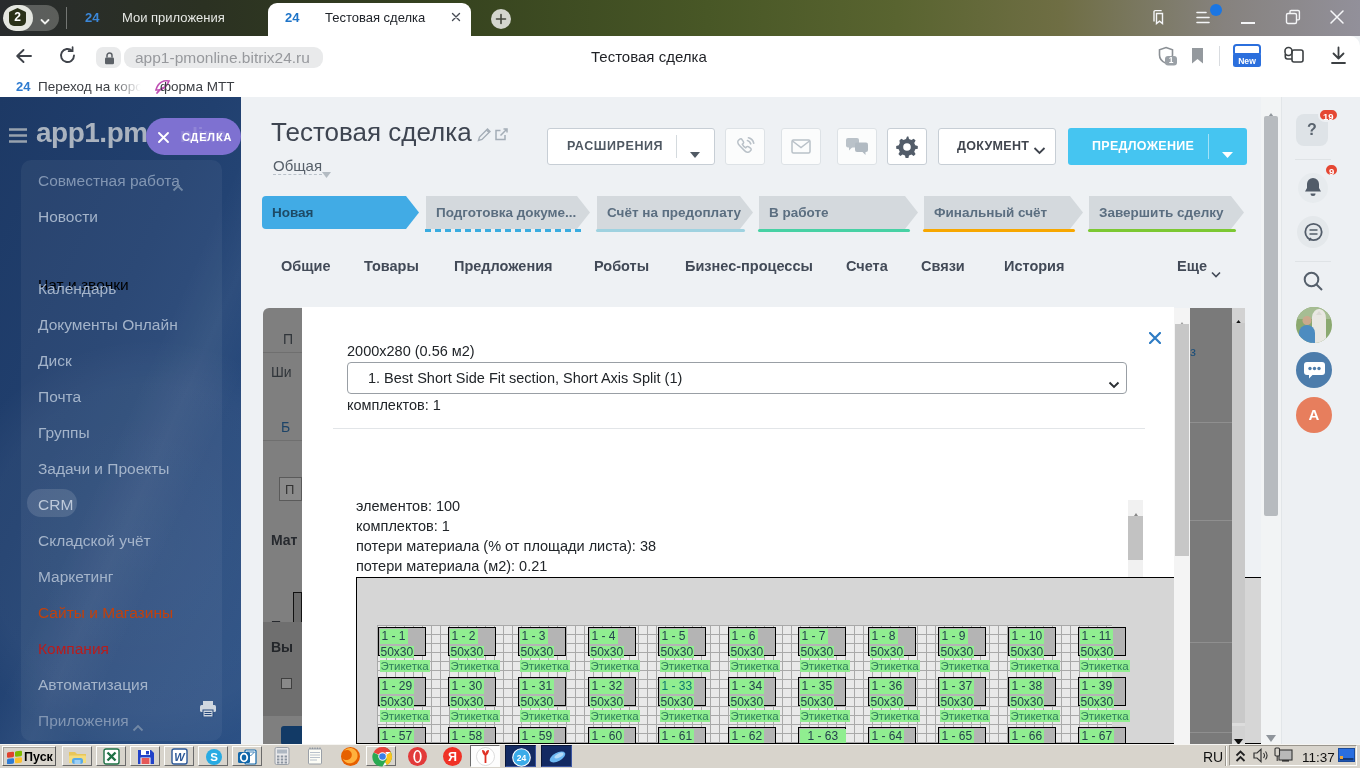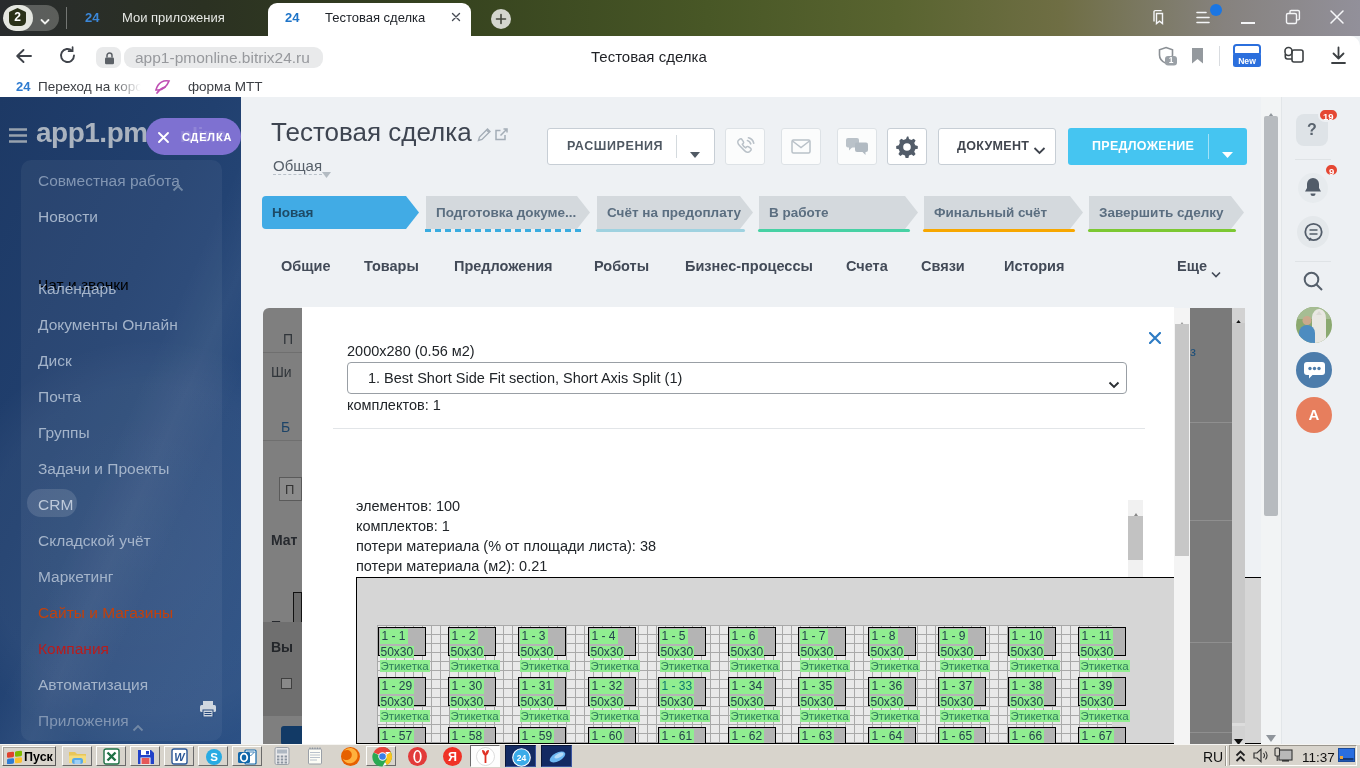--- a/index.html
+++ b/index.html
@@ -121,21 +121,21 @@
 </div>
 
 <div class="abs" style="left:16px;top:79px;font-size:13px;font-weight:bold;color:#2e7bd0;">24</div>
 <div class="abs" style="left:38px;top:79px;font-size:13.5px;color:#3b3e43;-webkit-mask-image:linear-gradient(90deg,#000 70%,transparent 98%);mask-image:linear-gradient(90deg,#000 70%,transparent 98%);width:105px;overflow:hidden;white-space:nowrap;">Переход на короб</div>
 <div class="abs" style="left:154px;top:78px;width:17px;height:17px;">
  <svg width="17" height="17" viewBox="0 0 17 17" fill="none" stroke="#bf4fb3" stroke-width="1.7" stroke-linecap="round">
       <path d="M2 12 C4 4 10 2 15 3 C13 8 9 12 4 12 z"></path>
       <path d="M3 15 C5 12 8 10 11 9"></path>
     </svg>
 </div>
-<div class="abs" style="left:188px;top:79px;font-size:13.5px;color:#3b3e43;">форма МТТ</div>
+<div class="abs" style="left:160px;top:79px;font-size:13.5px;color:#3b3e43;">форма МТТ</div>
 
 <div class="abs" style="left:0;top:97px;width:241px;height:647px;background:linear-gradient(115deg,#1d3965 0%,#21406f 40%,#27497b 70%,#2c5185 100%);overflow:hidden;">
  <div class="abs" style="left:-60px;top:240px;width:420px;height:420px;border-radius:50%;background:radial-gradient(circle,rgba(255,255,255,0.05) 0%,rgba(255,255,255,0.035) 55%,transparent 70%);"></div>
     <div class="abs" style="left:90px;top:-40px;width:90px;height:900px;background:linear-gradient(90deg,transparent,rgba(255,255,255,0.045),transparent);transform:rotate(24deg);"></div>
  <div class="abs" style="left:21px;top:63px;width:201px;height:581px;background:rgba(255,255,255,0.05);border-radius:10px;"></div>
 </div>
 <div class="abs" style="left:9px;top:128px;width:18px;height:15px;">
  <svg width="18" height="15" viewBox="0 0 18 15">
       <path d="M0 1.5 h18 M0 7.5 h18 M0 13.5 h18" stroke="#98a2ae" stroke-width="2.6"></path>
     </svg>
@@ -421,21 +421,21 @@
 <div class="abs" style="left:231px;top:149px;width:48px;height:29px;border:1.5px solid #000;background:#b4b4b4;"></div>
 <div class="abs" style="left:232.5px;top:150.5px;background:#90ee90;font-size:12px;line-height:15px;color:#24424d;padding:0 2px;white-space:nowrap;">1 - 60</div>
 
 <div class="abs" style="left:301px;top:149px;width:48px;height:29px;border:1.5px solid #000;background:#b4b4b4;"></div>
 <div class="abs" style="left:302.5px;top:150.5px;background:#90ee90;font-size:12px;line-height:15px;color:#24424d;padding:0 2px;white-space:nowrap;">1 - 61</div>
 
 <div class="abs" style="left:371px;top:149px;width:48px;height:29px;border:1.5px solid #000;background:#b4b4b4;"></div>
 <div class="abs" style="left:372.5px;top:150.5px;background:#90ee90;font-size:12px;line-height:15px;color:#24424d;padding:0 2px;white-space:nowrap;">1 - 62</div>
 
 <div class="abs" style="left:441px;top:149px;width:48px;height:29px;border:1.5px solid #000;background:#b4b4b4;"></div>
-<div class="abs" style="left:442.5px;top:150.5px;background:#90ee90;font-size:12px;line-height:15px;color:#24424d;padding:0 2px;white-space:nowrap;">1 - 63</div>
+<div class="abs" style="left:442.5px;top:150.5px;background:#90ee90;font-size:12px;line-height:15px;color:#24424d;padding:0 8px;white-space:nowrap;">1 - 63</div>
 
 <div class="abs" style="left:511px;top:149px;width:48px;height:29px;border:1.5px solid #000;background:#b4b4b4;"></div>
 <div class="abs" style="left:512.5px;top:150.5px;background:#90ee90;font-size:12px;line-height:15px;color:#24424d;padding:0 2px;white-space:nowrap;">1 - 64</div>
 
 <div class="abs" style="left:581px;top:149px;width:48px;height:29px;border:1.5px solid #000;background:#b4b4b4;"></div>
 <div class="abs" style="left:582.5px;top:150.5px;background:#90ee90;font-size:12px;line-height:15px;color:#24424d;padding:0 2px;white-space:nowrap;">1 - 65</div>
 
 <div class="abs" style="left:651px;top:149px;width:48px;height:29px;border:1.5px solid #000;background:#b4b4b4;"></div>
 <div class="abs" style="left:652.5px;top:150.5px;background:#90ee90;font-size:12px;line-height:15px;color:#24424d;padding:0 2px;white-space:nowrap;">1 - 66</div>
 

